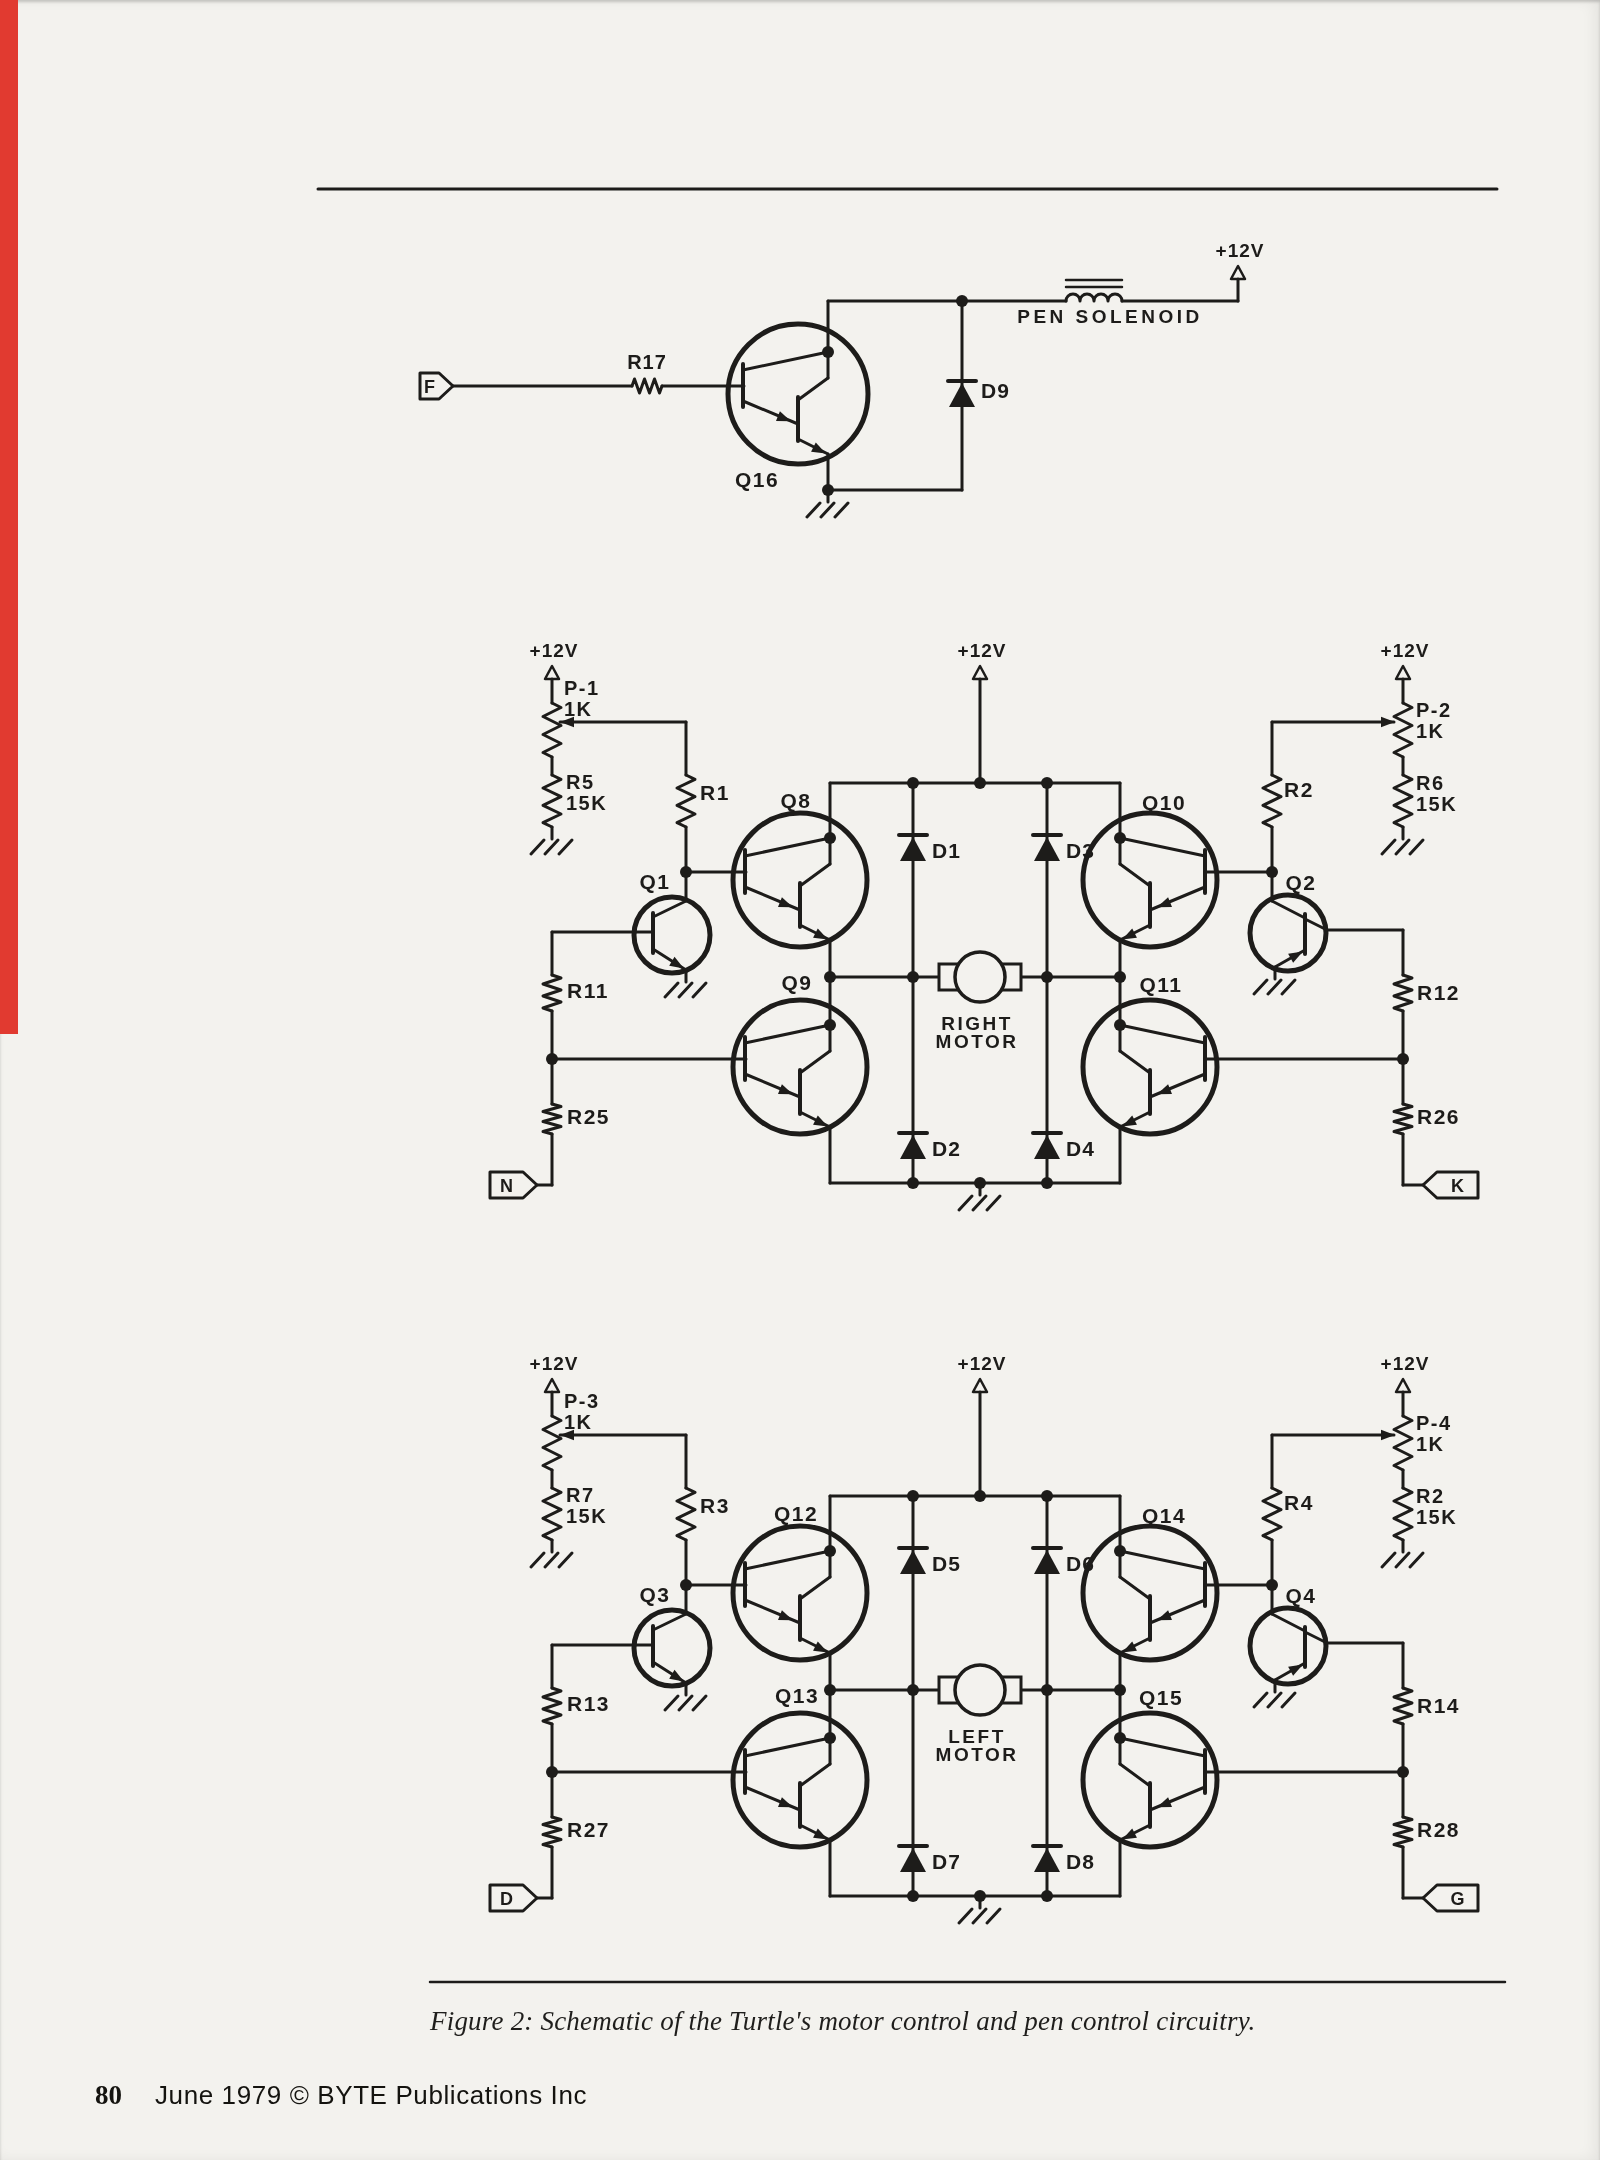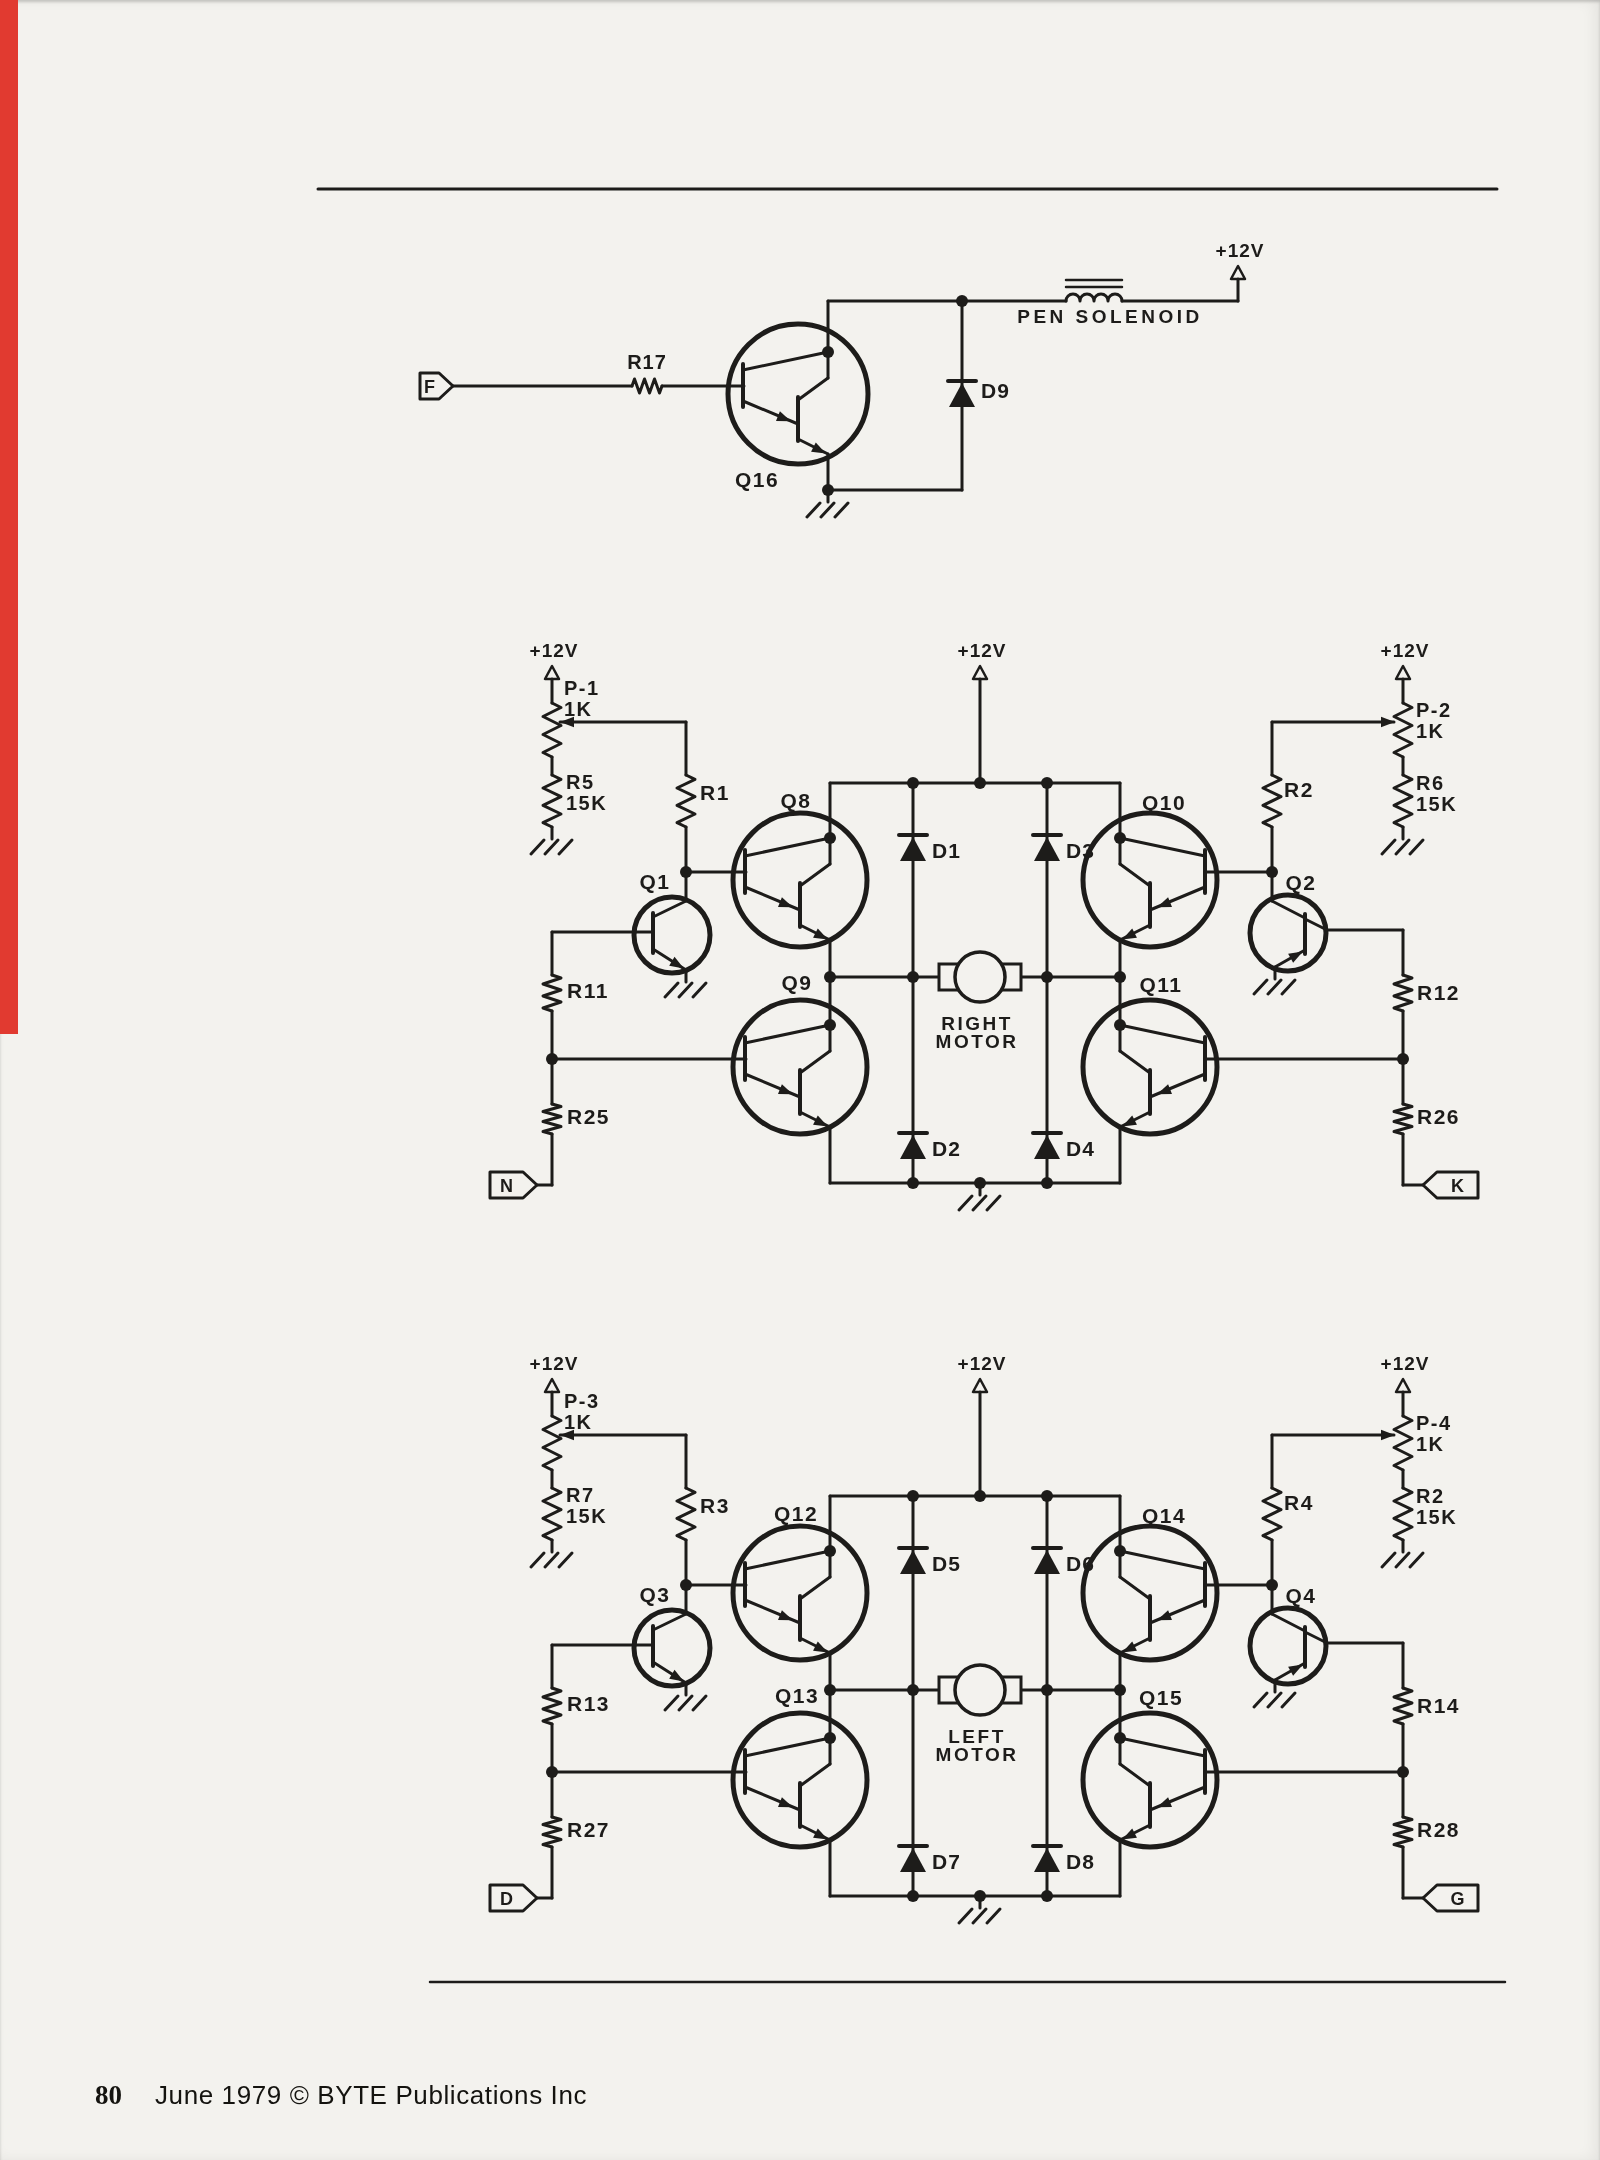--- a/index.html
+++ b/index.html
@@ -454,17 +454,18 @@
         <circle cx="1403" cy="1772" r="6" fill="var(--ink)"></circle>
         <line x1="1205" y1="1772" x2="1403" y2="1772" stroke="var(--ink)" stroke-width="3" stroke-linecap="round"></line>
         <path d="M 1403 1817 L 1412 1819.5 L 1394 1824.5 L 1412 1829.5 L 1394 1834.5 L 1412 1839.5 L 1394 1844.5 L 1403 1847" stroke="var(--ink)" stroke-width="3" fill="none" stroke-linejoin="round" stroke-linecap="round"></path>
         <text x="1417" y="1837" text-anchor="start" font-size="21" letter-spacing="1.5">R28</text>
         <line x1="1403" y1="1847" x2="1403" y2="1898" stroke="var(--ink)" stroke-width="3" stroke-linecap="round"></line>
         <line x1="1403" y1="1898" x2="1423" y2="1898" stroke="var(--ink)" stroke-width="3" stroke-linecap="round"></line>
         <polygon points="1423,1898 1437,1885 1478,1885 1478,1911 1437,1911" fill="var(--paper)" stroke="var(--ink)" stroke-width="3" stroke-linejoin="round"></polygon>
         <text x="1457.5" y="1905" text-anchor="middle" font-size="18" letter-spacing="0">G</text>
       </g>
     </svg>
+  <div class="caption">Figure 2: Schematic of the Turtle's motor control and pen control circuitry.</div>
   <div class="footer">
     <span class="page-num">80</span>
     <span class="footer-note">June 1979 © BYTE Publications Inc</span>
   </div>
 </div>
 
 </body></html>

